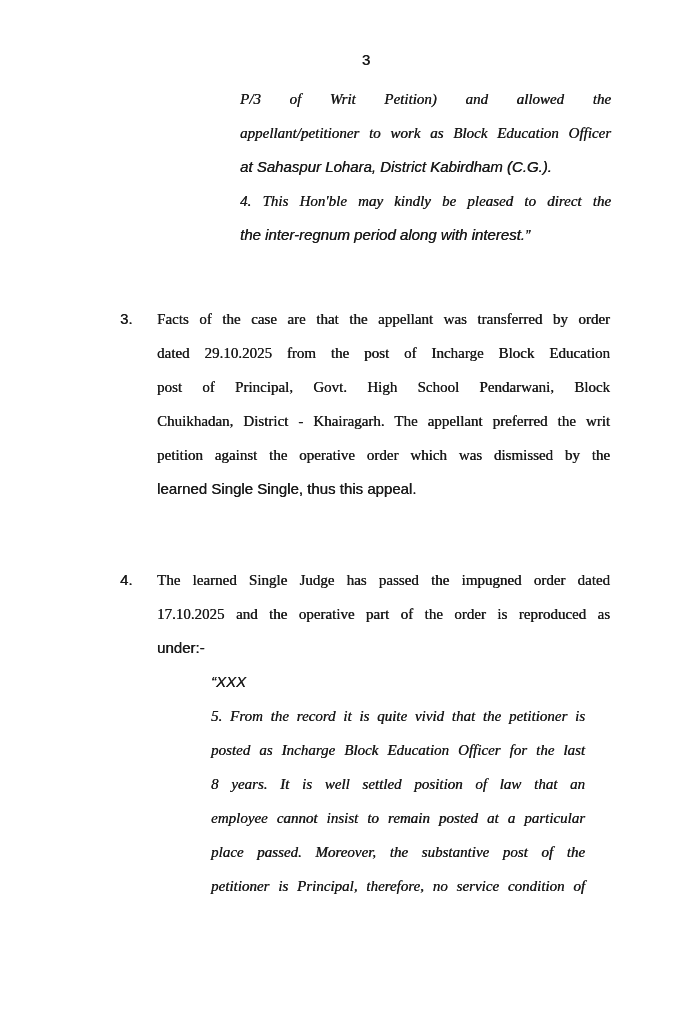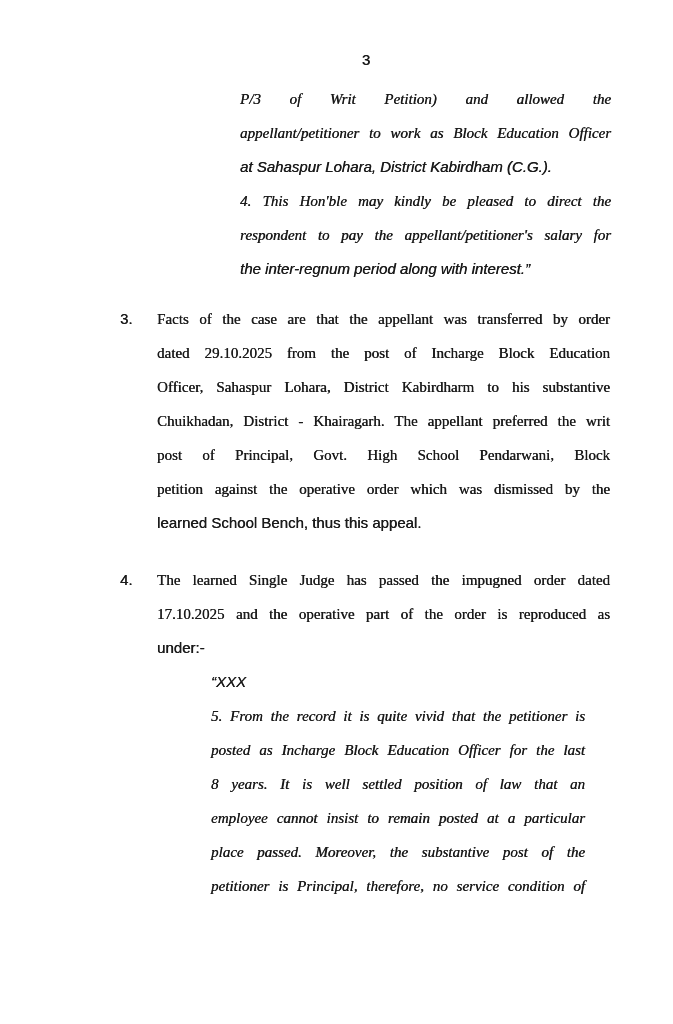--- a/index.html
+++ b/index.html
@@ -69,33 +69,31 @@
 
 <div class="page">
 
   <div class="page-number">3</div>
 
   <div class="quote q1">
     <div class="ln j">P/3 of Writ Petition) and allowed the</div>
     <div class="ln j">appellant/petitioner to work as Block Education Officer</div>
     <div class="ln">at Sahaspur Lohara, District Kabirdham (C.G.).</div>
     <div class="ln j">4. This Hon'ble may kindly be pleased to direct the</div>
-    <div class="ln j">respondent to pay the appellant/petitioner's salary for</div>
     <div class="ln">the inter-regnum period along with interest.”</div>
   </div>
 
   <div class="para p3">
     <span class="pnum">3.</span>
     <div class="ln j">Facts of the case are that the appellant was transferred by order</div>
     <div class="ln j">dated 29.10.2025 from the post of Incharge Block Education</div>
-    <div class="ln j">Officer, Sahaspur Lohara, District Kabirdharm to his substantive</div>
+    <div class="ln j">post of Principal, Govt. High School Pendarwani, Block</div>
     <div class="ln j">Chuikhadan, District - Khairagarh. The appellant preferred the writ</div>
-    <div class="ln j">post of Principal, Govt. High School Pendarwani, Block</div>
     <div class="ln j">petition against the operative order which was dismissed by the</div>
-    <div class="ln">learned School Bench, thus this appeal.</div>
+    <div class="ln">learned Single Single, thus this appeal.</div>
   </div>
 
   <div class="para p4">
     <span class="pnum">4.</span>
     <div class="ln j">The learned Single Judge has passed the impugned order dated</div>
     <div class="ln j">17.10.2025 and the operative part of the order is reproduced as</div>
     <div class="ln">under:-</div>
   </div>
 
   <div class="quote q2">

